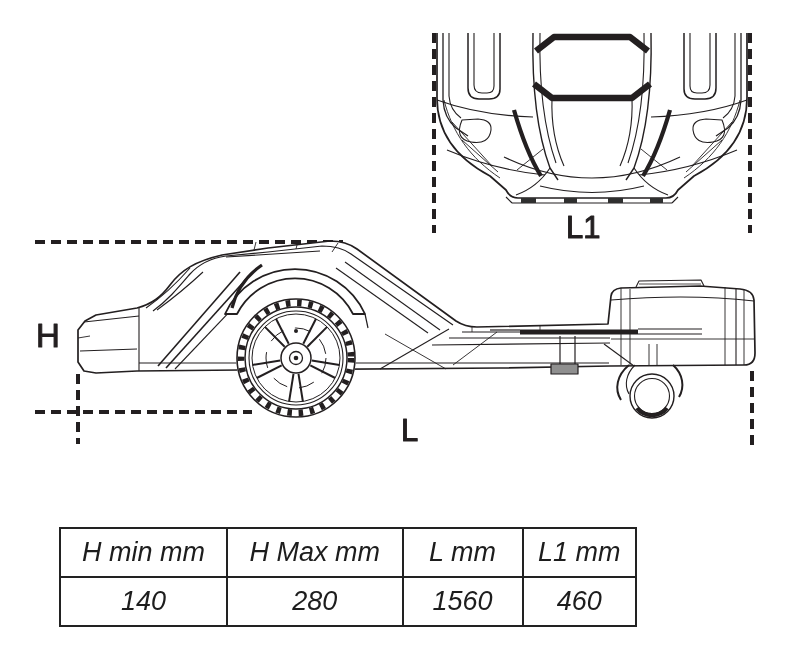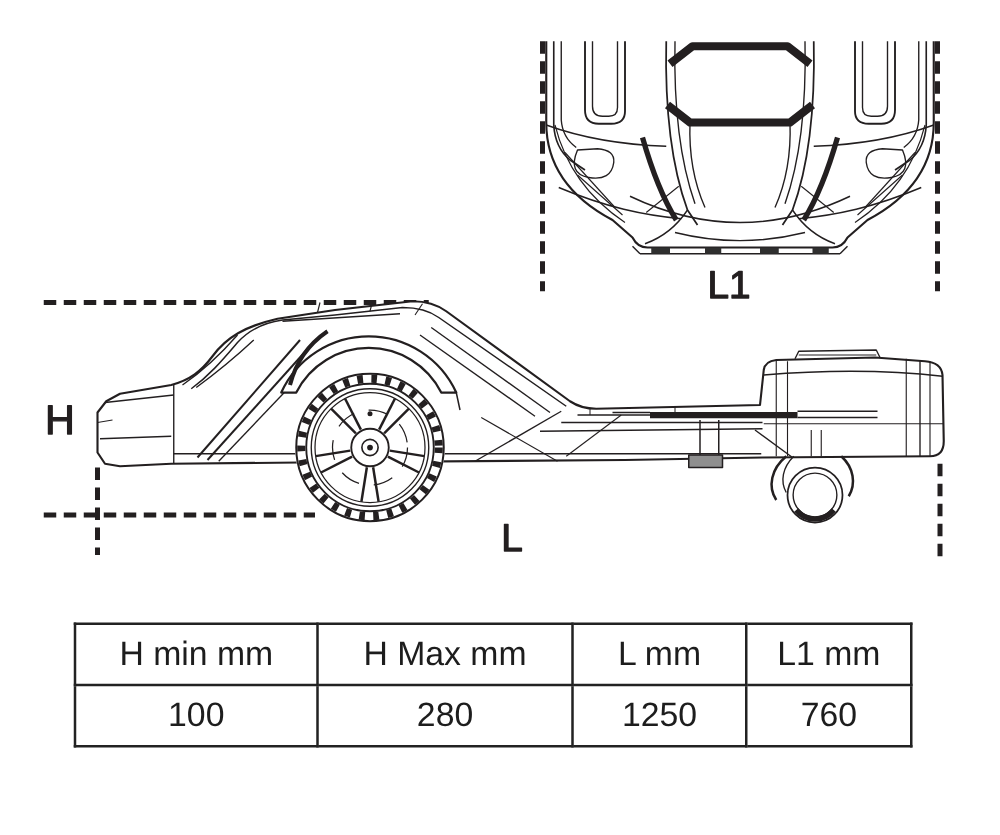--- a/index.html
+++ b/index.html
@@ -1,22 +1,22 @@
 <!DOCTYPE html>
 <html><head>
 <meta charset="utf-8">
 <style>
   html,body{margin:0;padding:0;background:#ffffff;}
   .stage{position:relative;width:800px;height:668px;background:#ffffff;overflow:hidden;
          font-family:"Liberation Sans",sans-serif;}
   .drawing{position:absolute;left:0;top:0;}
   .drawing path,.drawing line,.drawing circle{vector-effect:none;}
-  table.dims{position:absolute;left:59px;top:498px;width:671px;border-collapse:collapse;
+  table.dims{position:absolute;left:59px;top:527px;width:578px;border-collapse:collapse;
              table-layout:fixed;font-family:"Liberation Sans",sans-serif;font-size:27px;
-             color:#1d1d1d;text-align:center;}
+             color:#1d1d1d;text-align:center;font-style:italic;}
   .dims th,.dims td{border:2px solid #222222;height:47px;padding:0;font-weight:400;line-height:1;}
   .dimlabel{font-family:"Liberation Sans",sans-serif;fill:#231f20;}
 </style>
 </head>
 <body>
 
 <div class="stage">
 
   <svg class="drawing" width="800" height="510" viewBox="0 0 800 510" fill="none" stroke="#231f20" stroke-linecap="butt" stroke-linejoin="round">
 
@@ -209,21 +209,21 @@
         <col style="width:19.7%">
     </colgroup>
     <tbody>
         <tr>
       <th>H min mm</th>
       <th>H Max mm</th>
       <th>L mm</th>
       <th>L1 mm</th>
     </tr>
     <tr>
-      <td>100</td>
+      <td>140</td>
       <td>280</td>
-      <td>1250</td>
-      <td>760</td>
+      <td>1560</td>
+      <td>460</td>
     </tr>
   </tbody>
     </table>
 
 </div>
 
 </body></html>

